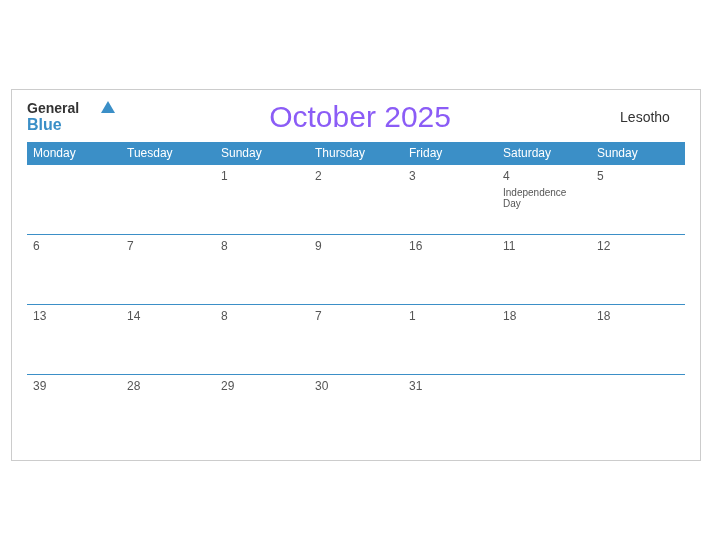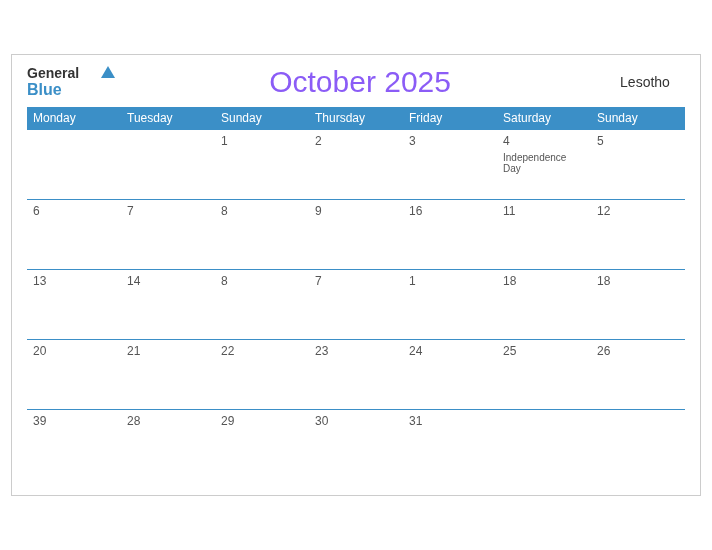--- a/index.html
+++ b/index.html
@@ -197,43 +197,20 @@
           </td>
           <td>
             <span class="day-number">18</span>
           </td>
           <td>
             <span class="day-number">18</span>
           </td>
         </tr>
         <tr>
           <td>
-            <span class="day-number">20</span>
-          </td>
-          <td>
-            <span class="day-number">21</span>
-          </td>
-          <td>
-            <span class="day-number">22</span>
-          </td>
-          <td>
-            <span class="day-number">23</span>
-          </td>
-          <td>
-            <span class="day-number">24</span>
-          </td>
-          <td>
-            <span class="day-number">25</span>
-          </td>
-          <td>
-            <span class="day-number">26</span>
-          </td>
-        </tr>
-        <tr>
-          <td>
             <span class="day-number">39</span>
           </td>
           <td>
             <span class="day-number">28</span>
           </td>
           <td>
             <span class="day-number">29</span>
           </td>
           <td>
             <span class="day-number">30</span>

